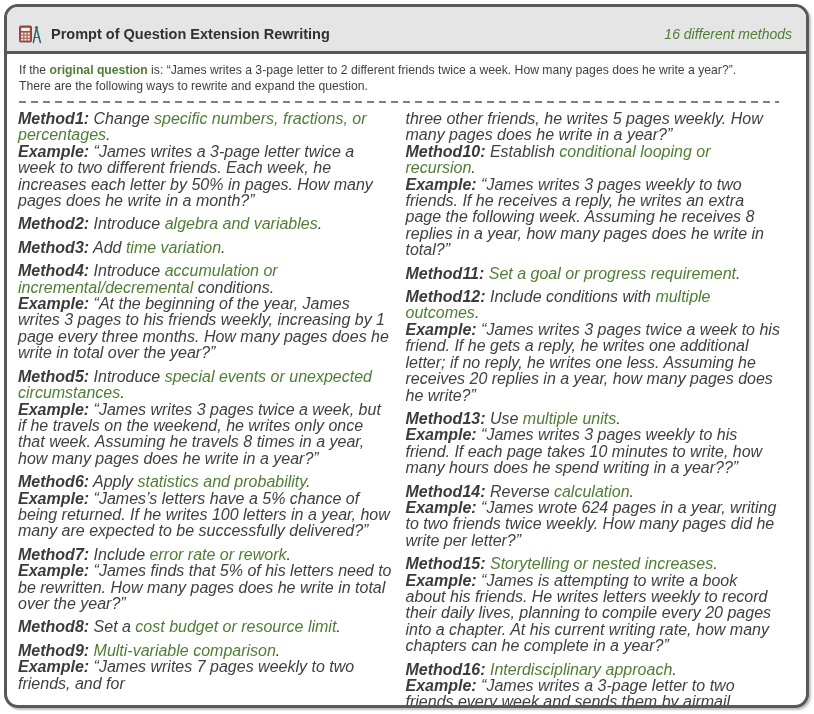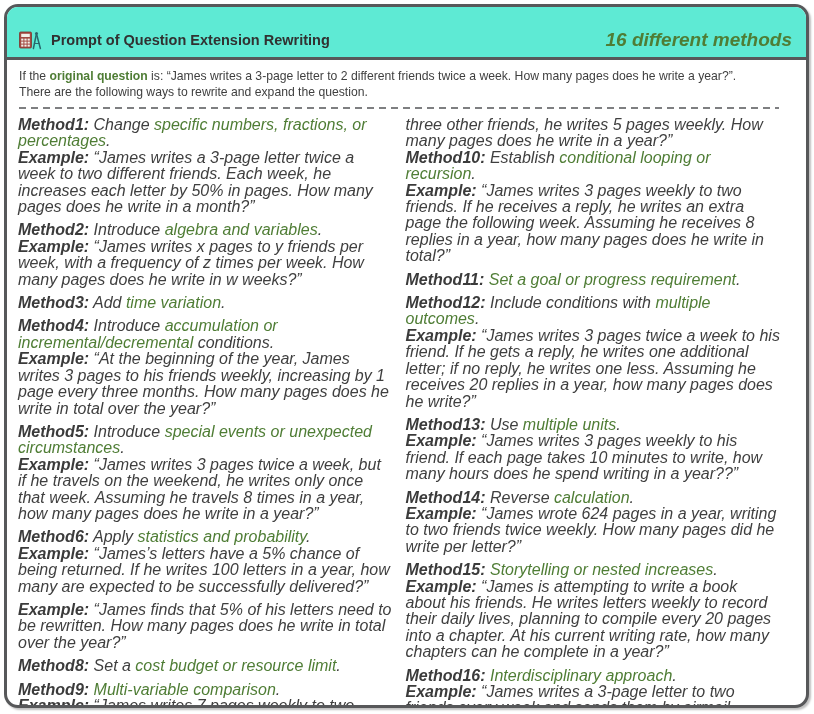--- a/index.html
+++ b/index.html
@@ -8,25 +8,25 @@
     font-family:"Liberation Sans",sans-serif;color:#3f3f3f;background:#ffffff;
     padding:4px 5px 6px 4px;
   }
   .panel{
     box-sizing:border-box;width:100%;height:100%;
     border:3px solid #57585a;border-radius:14px;overflow:hidden;
     background:#ffffff;box-shadow:2px 2px 2px rgba(0,0,0,0.25);
     display:flex;flex-direction:column;
   }
   .hdr{
-    background:#5eead4;border-bottom:3px solid #57585a;
-    display:flex;align-items:center;padding:19px 14px 3px 12px;height:28px;flex:0 0 auto;
+    background:#e5e5e5;border-bottom:3px solid #57585a;
+    display:flex;align-items:center;padding:13px 14px 3px 12px;height:28px;flex:0 0 auto;
   }
   .hdr .ttl{font-size:14.5px;font-weight:bold;color:#313131;margin-left:8px;}
-  .hdr .sub{margin-left:auto;font-size:19px;font-style:italic;font-weight:700;color:#4f7d35;}
+  .hdr .sub{margin-left:auto;font-size:14px;font-style:italic;font-weight:400;color:#4f7d35;}
   .bdy{flex:1 1 auto;padding:6px 26px 0 11px;overflow:hidden;}
   .intro{font-size:12.2px;line-height:16px;margin:2px 1px 0 1px;}
   .intro .g{color:#4f7d35;font-weight:bold;}
   .dash{
     height:2px;margin:7px 1px 8px 1px;border:0;
     background:repeating-linear-gradient(90deg,#7e7f81 0 7px,transparent 7px 12px);
   }
   .cols{display:flex;gap:13px;}
   .col{flex:1 1 0;min-width:0;font-size:16px;line-height:16.4px;font-style:italic;}
   .method{margin:0 0 7px 0;}
@@ -79,38 +79,38 @@
       <div class="dash"></div>
 
       <div class="cols">
         <div class="col">
             <div class="method">
               <p class="head"><span class="b">Method1:</span><span> Change </span><span class="green">specific numbers, fractions, or percentages</span><span>.</span></p>
               <p class="example"><span class="b">Example:</span><span> “James writes a 3-page letter twice a week to two different friends. Each week, he increases each letter by 50% in pages. How many pages does he write in a month?”</span></p>
             </div>
             <div class="method">
               <p class="head"><span class="b">Method2:</span><span> Introduce </span><span class="green">algebra and variables</span><span>.</span></p>
-              <p class="example"><span class="b">Example:</span><span> “James writes x pages to y friends per week, with a frequency of z times per week. How many pages does he write in w weeks?”</span></p>
             </div>
             <div class="method">
               <p class="head"><span class="b">Method3:</span><span> Add </span><span class="green">time variation</span><span>.</span></p>
             </div>
             <div class="method">
               <p class="head"><span class="b">Method4:</span><span> Introduce </span><span class="green">accumulation or incremental/decremental</span><span> conditions.</span></p>
               <p class="example"><span class="b">Example:</span><span> “At the beginning of the year, James writes 3 pages to his friends weekly, increasing by 1 page every three months. How many pages does he write in total over the year?”</span></p>
             </div>
             <div class="method">
               <p class="head"><span class="b">Method5:</span><span> Introduce </span><span class="green">special events or unexpected circumstances</span><span>.</span></p>
               <p class="example"><span class="b">Example:</span><span> “James writes 3 pages twice a week, but if he travels on the weekend, he writes only once that week. Assuming he travels 8 times in a year, how many pages does he write in a year?”</span></p>
             </div>
             <div class="method">
               <p class="head"><span class="b">Method6:</span><span> Apply </span><span class="green">statistics and probability</span><span>.</span></p>
               <p class="example"><span class="b">Example:</span><span> “James’s letters have a 5% chance of being returned. If he writes 100 letters in a year, how many are expected to be successfully delivered?”</span></p>
             </div>
             <div class="method">
+              <p class="head"><span class="b">Method7:</span><span> Include </span><span class="green">error rate or rework</span><span>.</span></p>
               <p class="example"><span class="b">Example:</span><span> “James finds that 5% of his letters need to be rewritten. How many pages does he write in total over the year?”</span></p>
             </div>
             <div class="method">
               <p class="head"><span class="b">Method8:</span><span> Set a </span><span class="green">cost budget or resource limit</span><span>.</span></p>
             </div>
             <div class="method">
               <p class="head"><span class="b">Method9:</span><span> </span><span class="green">Multi-variable comparison</span><span>.</span></p>
               <p class="example"><span class="b">Example:</span><span> “James writes 7 pages weekly to two friends, and for</span></p>
             </div>
           </div>

